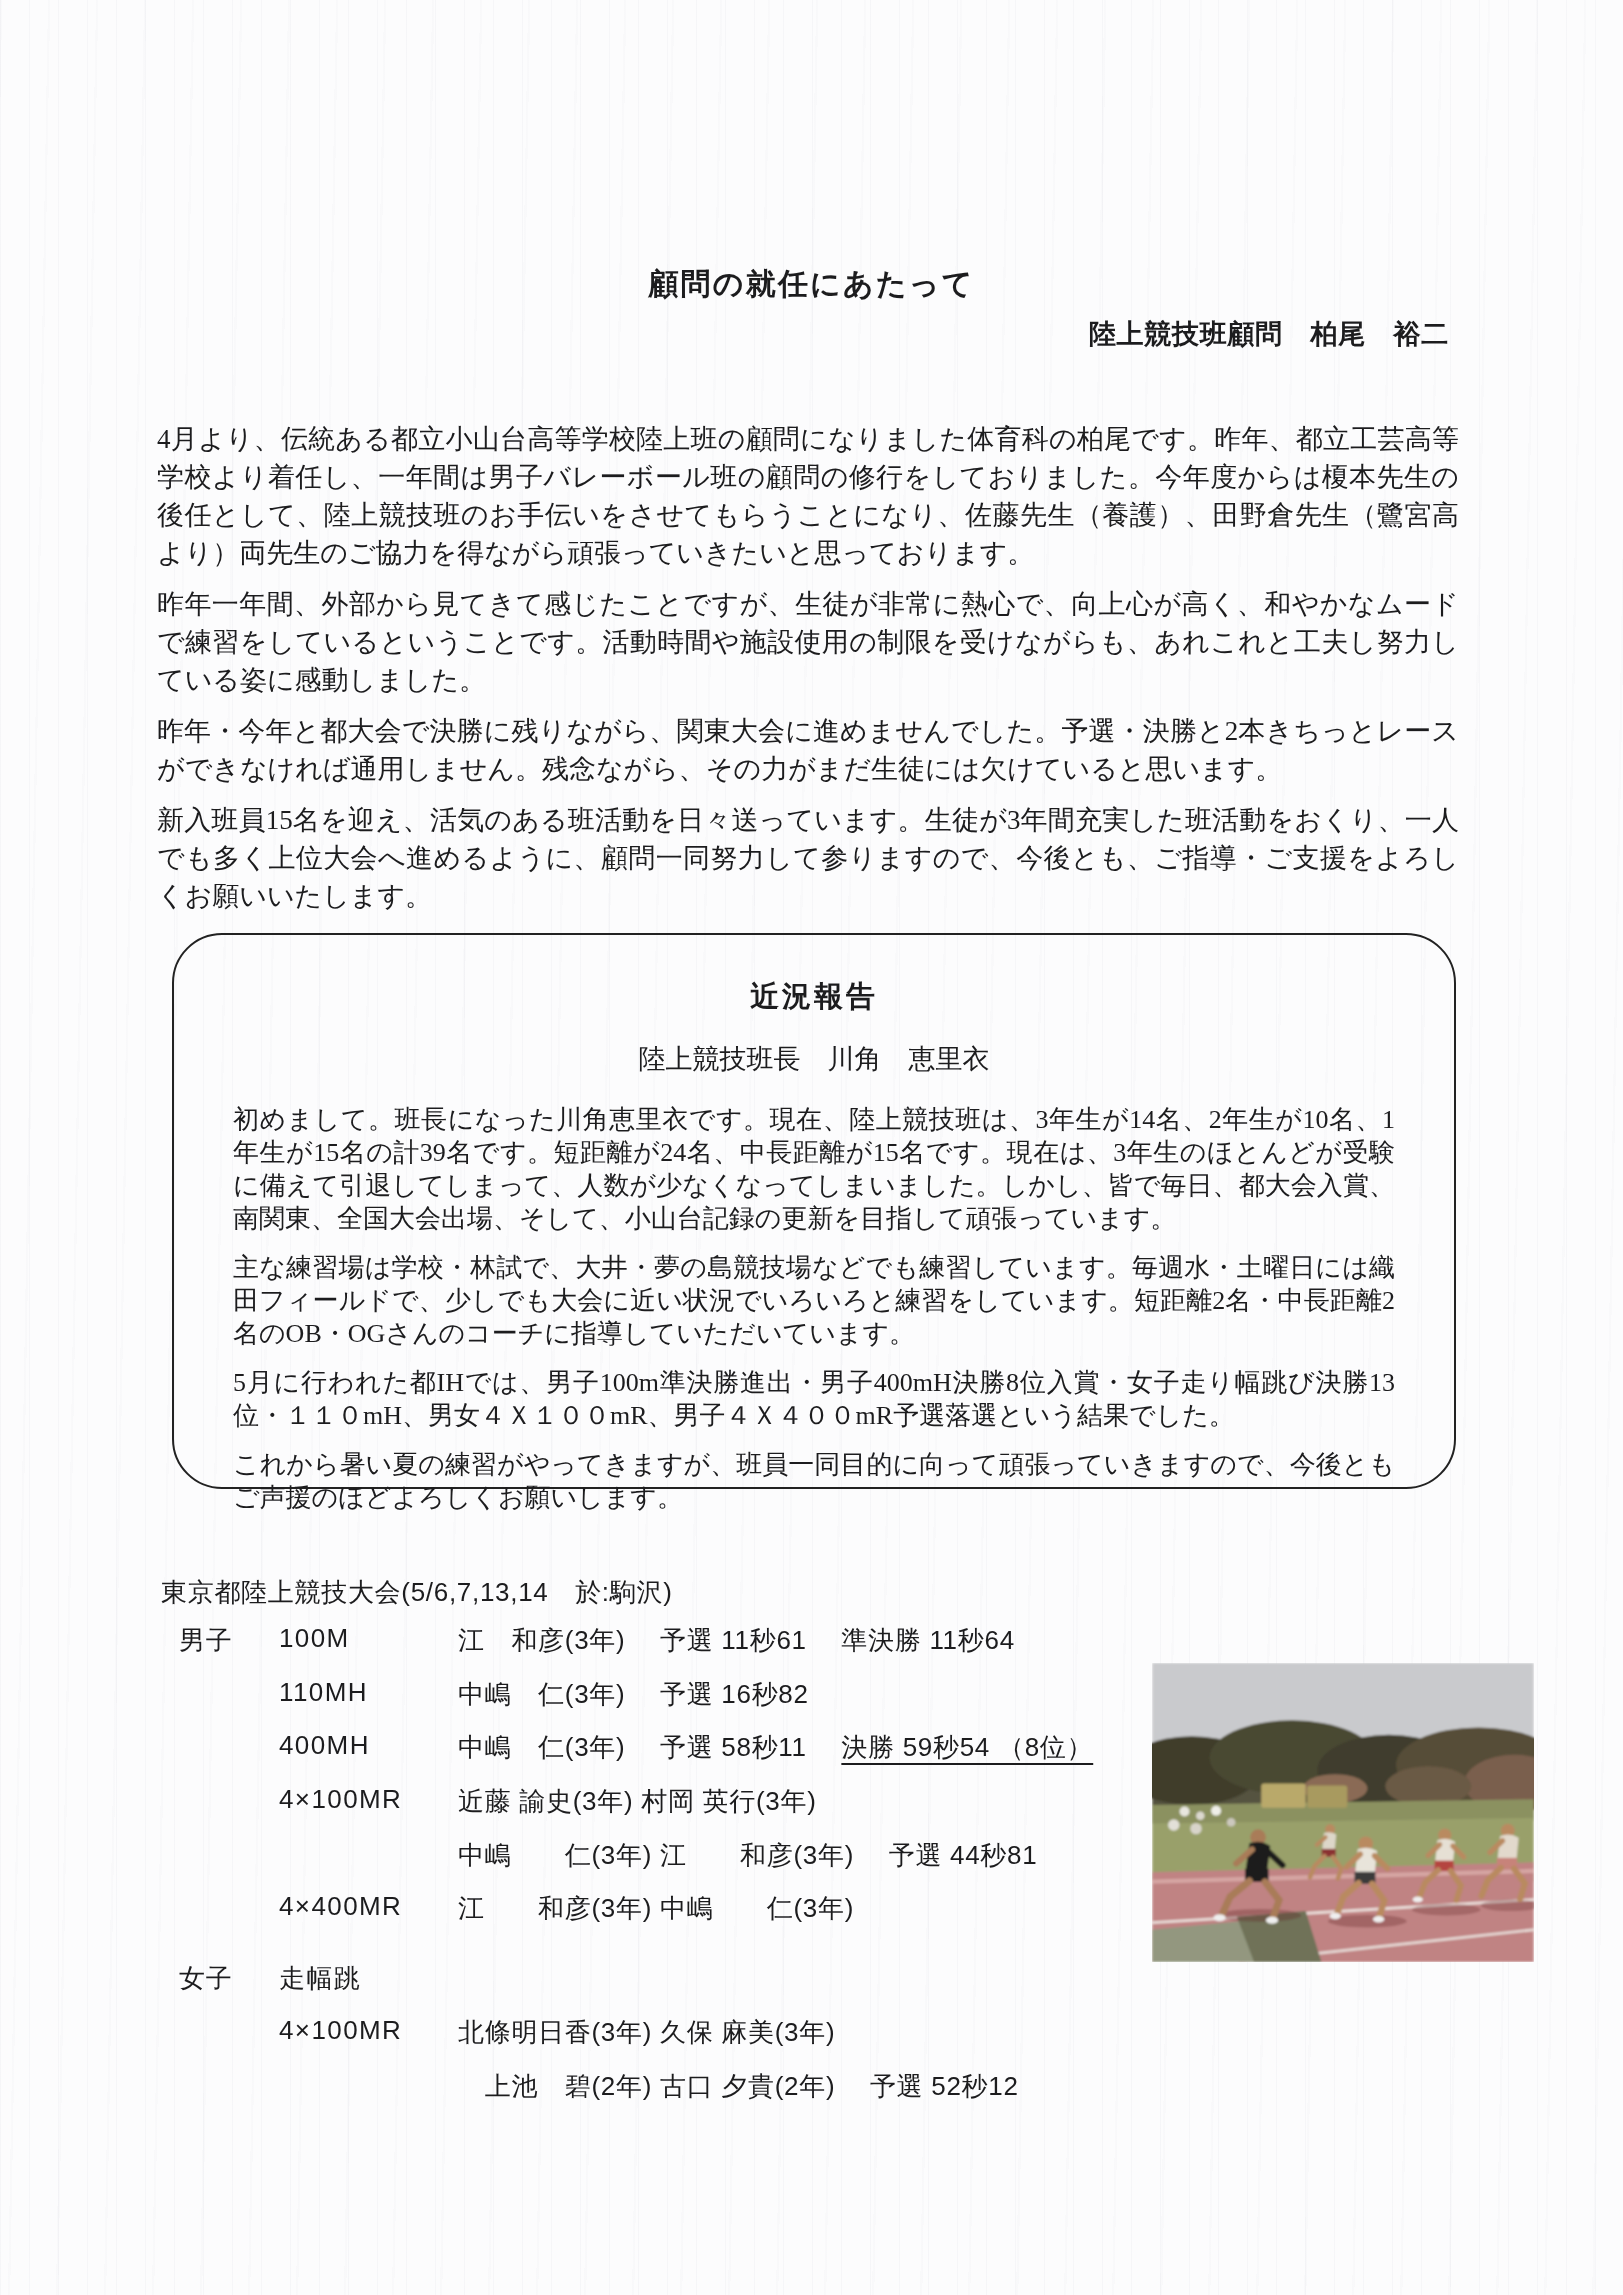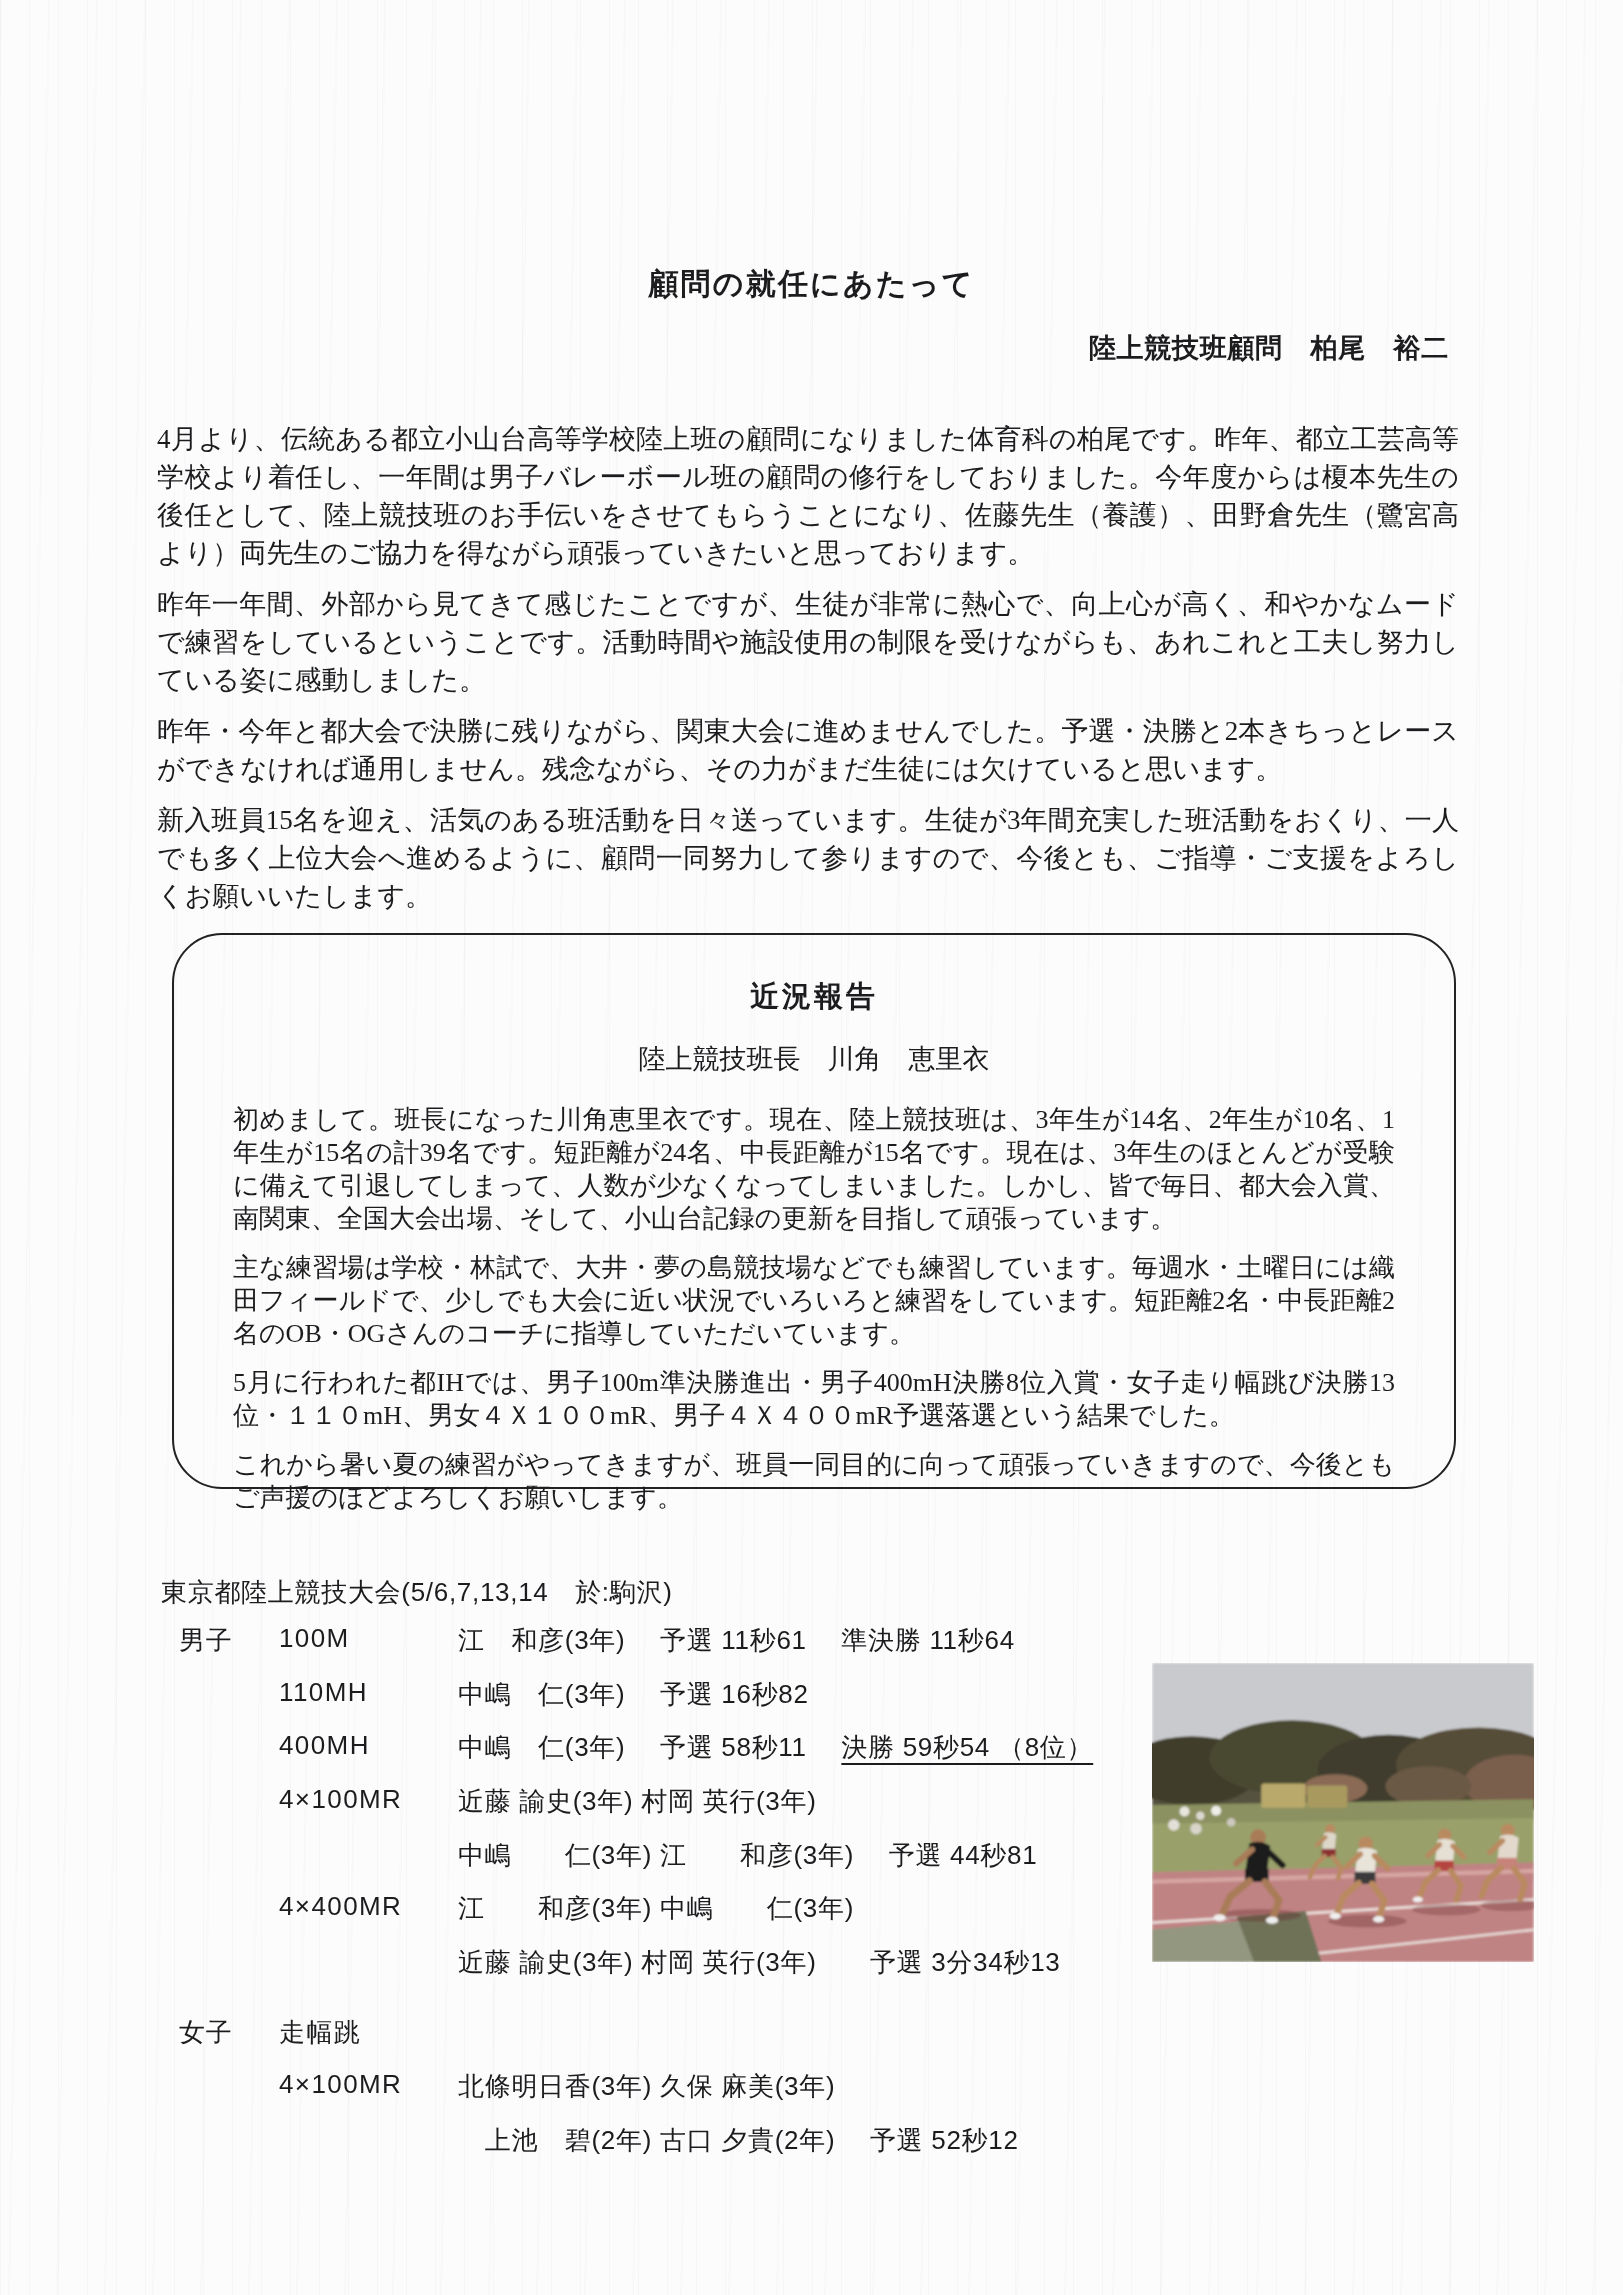--- a/index.html
+++ b/index.html
@@ -20,21 +20,21 @@
   }
 
   
   .doc-title {
     position: absolute; top: 264px; left: 0; width: 100%;
     margin: 0; text-align: center;
     font-family: "Liberation Sans", sans-serif;
     font-size: 30px; font-weight: 700; letter-spacing: 2.2px;
   }
   .doc-byline {
-    position: absolute; top: 330px; right: 174px;
+    position: absolute; top: 316px; right: 174px;
     font-family: "Liberation Sans", sans-serif;
     font-size: 27px; font-weight: 700; letter-spacing: 0.7px;
   }
 
   
   .doc-body {
     position: absolute; top: 420px; left: 157px; width: 1302px;
     font-size: 27px; line-height: 38px;
     text-align: justify;
   }
@@ -145,25 +145,20 @@
     </div>
     <div class="rrow">
       <span class="col-group"></span>
       <span class="col-event"></span>
       <span class="col-text"><span class="plain">中嶋　　仁(3年) 江　　和彦(3年)　 予選 44秒81</span><span class="uline"></span></span>
     </div>
     <div class="rrow">
       <span class="col-group"></span>
       <span class="col-event">4×400MR</span>
       <span class="col-text"><span class="plain">江　　和彦(3年) 中嶋　　仁(3年)</span><span class="uline"></span></span>
-    </div>
-    <div class="rrow">
-      <span class="col-group"></span>
-      <span class="col-event"></span>
-      <span class="col-text"><span class="plain">近藤 諭史(3年) 村岡 英行(3年)　　予選 3分34秒13</span><span class="uline"></span></span>
     </div>
     <div class="rrow section-gap">
       <span class="col-group">女子</span>
       <span class="col-event">走幅跳</span>
     </div>
     <div class="rrow">
       <span class="col-group"></span>
       <span class="col-event">4×100MR</span>
       <span class="col-text"><span class="plain">北條明日香(3年) 久保 麻美(3年)</span><span class="uline"></span></span>
     </div>

